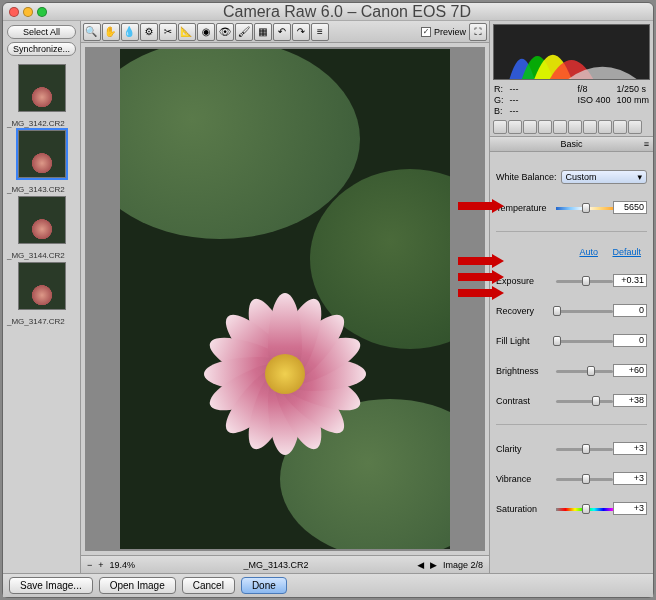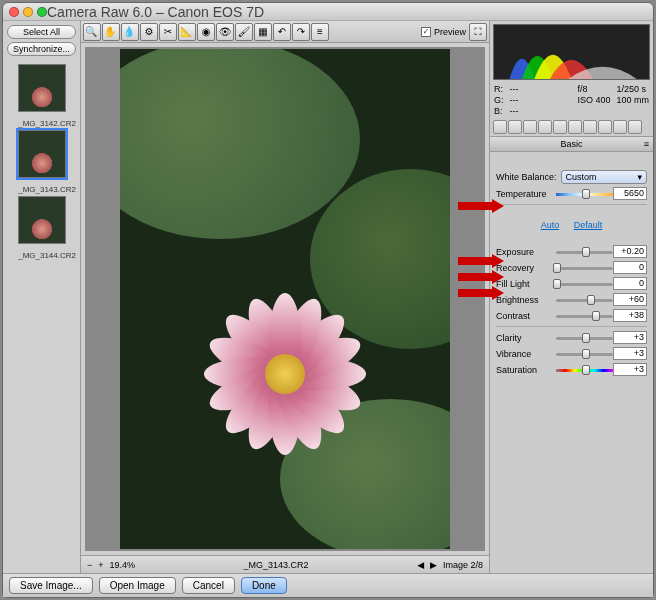--- a/index.html
+++ b/index.html
@@ -1,27 +1,27 @@
 <!DOCTYPE html>
 <html><head>
 <meta charset="utf-8">
 <style>
 *{box-sizing:border-box;margin:0;padding:0;font-family:"Lucida Grande",Arial,sans-serif;font-size:9px;color:#000}
 body{background:#888;width:656px;height:600px;position:relative;overflow:hidden}
 .win{position:absolute;left:2px;top:2px;right:2px;bottom:2px;background:linear-gradient(#d8d8d8,#c4c4c4);border:1px solid #666;border-radius:6px;display:flex;flex-direction:column}
 .titlebar{height:18px;display:flex;align-items:center;padding:0 6px;border-bottom:1px solid #aaa;background:linear-gradient(#e8e8e8,#c8c8c8);border-radius:6px 6px 0 0}
 .dots{display:flex;gap:4px}
 .dot{width:10px;height:10px;border-radius:50%;border:1px solid rgba(0,0,0,.3)}
-.title{flex:1;text-align:left;font-size:14px;color:#444}
+.title{flex:1;text-align:center;font-size:16px;color:#444}
 .body{flex:1;display:flex;overflow:hidden}
 .leftcol{width:78px;background:#d0d0d0;display:flex;flex-direction:column;border-right:1px solid #999}
 .leftbtns{padding:4px;display:flex;flex-direction:column;gap:3px}
 .pillbtn{background:linear-gradient(#fdfdfd,#dcdcdc);border:1px solid #888;border-radius:10px;padding:1px 4px;font-size:9px;text-align:center;cursor:pointer}
 .thumbs{flex:1;overflow:auto;padding:2px 4px}
-.thumb{margin:2px 0;text-align:right}
+.thumb{margin:2px 0;text-align:left}
 .thumb-img{width:48px;height:48px;margin:0 auto;border:1px solid #777;background:radial-gradient(circle at 50% 70%,#d98 0%,#a55 25%,transparent 26%),#2a3a28}
 .thumb.sel .thumb-img{outline:2px solid #3b82f6}
 .thumb-lbl{font-size:8px;color:#333;margin-top:7px}
 .center{flex:1;display:flex;flex-direction:column;background:#cfcfcf}
 .toolbar{height:22px;display:flex;align-items:center;gap:1px;padding:2px;border-bottom:1px solid #999;background:linear-gradient(#ddd,#c7c7c7)}
 .tool{width:18px;height:18px;border:1px solid #777;background:linear-gradient(#f5f5f5,#d0d0d0);border-radius:2px;display:flex;align-items:center;justify-content:center;font-size:10px;cursor:pointer}
 .preview{margin-left:auto;display:flex;align-items:center;gap:3px;font-size:9px}
 .chk{width:10px;height:10px;border:1px solid #666;background:#fff;display:inline-flex;align-items:center;justify-content:center;font-size:8px;color:#333}
 .canvas{flex:1;margin:4px;background:#888;display:flex;align-items:center;justify-content:center;position:relative}
 .photo{width:330px;height:500px;background:#1a2818;position:relative;overflow:hidden}
@@ -35,29 +35,29 @@
 .statusbar{height:18px;border-top:1px solid #999;display:flex;align-items:center;padding:0 6px;gap:6px;background:linear-gradient(#ddd,#c7c7c7);font-size:9px}
 .rightcol{width:164px;background:#ccc;border-left:1px solid #999;display:flex;flex-direction:column;overflow:hidden}
 .histo{height:56px;margin:3px;background:#222;border:1px solid #666;position:relative}
 .histo svg{width:100%;height:100%}
 .meta{padding:1px 4px;font-size:8px;color:#333;display:grid;grid-template-columns:auto 1fr auto auto;gap:0 6px;line-height:11px}
 .tabrow{display:flex;gap:1px;padding:2px 3px;border-bottom:1px solid #999}
 .tab{width:14px;height:14px;border:1px solid #888;background:linear-gradient(#eee,#ccc);border-radius:2px;cursor:pointer}
 .panelhead{background:linear-gradient(#ddd,#bbb);padding:2px 4px;font-size:9px;border-bottom:1px solid #999;text-align:center;position:relative}
 .panelhead .menu{position:absolute;right:4px}
 .panel{padding:15px 6px;overflow:auto;flex:1}
-.row{display:flex;align-items:center;margin:3px 0;}
+.row{display:flex;align-items:center;margin:17px 0;}
 .row label{flex:0 0 60px;font-size:9px}
 .val{width:34px;height:13px;border:1px solid #888;background:#fff;text-align:right;padding:0 2px;font-size:9px}
 .slider{flex:1;height:10px;position:relative}
 .track{position:absolute;left:0;right:0;top:4px;height:3px;background:#999;border-radius:2px}
 .thumb-s{position:absolute;top:0;width:8px;height:10px;background:linear-gradient(#fff,#ccc);border:1px solid #666;border-radius:2px;transform:translateX(-50%)}
 .wbrow{display:flex;align-items:center;gap:4px;margin:3px 0}
 .select{flex:1;height:14px;border:1px solid #888;background:linear-gradient(#e8f0ff,#c8d8f0);border-radius:3px;padding:0 4px;display:flex;align-items:center;justify-content:space-between;font-size:9px}
-.links{text-align:center;font-size:9px;margin:15px 0}
+.links{text-align:right;font-size:9px;margin:15px 0}
 .links span{color:#06c;text-decoration:underline;cursor:pointer;margin:0 6px}
 hr{border:none;border-top:1px solid #aaa;margin:4px 0}
 .footer{height:24px;border-top:1px solid #999;background:linear-gradient(#ddd,#c7c7c7);display:flex;align-items:center;padding:0 6px;gap:6px}
 .footer .link{flex:1;text-align:center;color:#06c;text-decoration:underline;font-size:9px}
 .btn{background:linear-gradient(#fdfdfd,#dcdcdc);border:1px solid #777;border-radius:4px;padding:2px 10px;font-size:10px;cursor:pointer}
 .btn.primary{background:linear-gradient(#cfe4ff,#8ab8f0);border-color:#4a7ab8}
 .arrow{position:absolute;width:46px;height:14px;z-index:10}
 .arrow .shaft{position:absolute;left:0;top:3px;width:34px;height:8px;background:#c00}
 .arrow .head{position:absolute;right:0;top:0;width:0;height:0;border-left:12px solid #c00;border-top:7px solid transparent;border-bottom:7px solid transparent}
 .gradtrack{position:absolute;left:0;right:0;top:4px;height:3px}
@@ -90,20 +90,24 @@
             <div class="thumb-img"></div>
             <div class="thumb-lbl">_MG_3142.CR2</div>
           </div>
           <div class="thumb sel">
             <div class="thumb-img"></div>
             <div class="thumb-lbl">_MG_3143.CR2</div>
           </div>
           <div class="thumb">
             <div class="thumb-img"></div>
             <div class="thumb-lbl">_MG_3144.CR2</div>
+          </div>
+          <div class="thumb">
+            <div class="thumb-img"></div>
+            <div class="thumb-lbl">_MG_3147.CR2</div>
           </div>
         </div>
     </div>
 
     <div class="center">
       <div class="toolbar">
         <div id="tools" style="display:flex;gap:1px">
             <div class="tool">🔍</div>
             <div class="tool">✋</div>
             <div class="tool">💧</div>
@@ -220,21 +224,21 @@
         <div class="links">
           <span>Auto</span>
           <span>Default</span>
         </div>
         <div id="slider-exposure" class="row">
             <label>Exposure</label>
             <div class="slider">
               <div class="track"></div>
               <div class="thumb-s" style="left:52%"></div>
             </div>
-            <div class="val">+0.20</div>
+            <div class="val">+0.31</div>
           </div>
         <div id="slider-recovery" class="row">
             <label>Recovery</label>
             <div class="slider">
               <div class="track"></div>
               <div class="thumb-s" style="left:2%"></div>
             </div>
             <div class="val">0</div>
           </div>
         <div id="slider-filllight" class="row">

